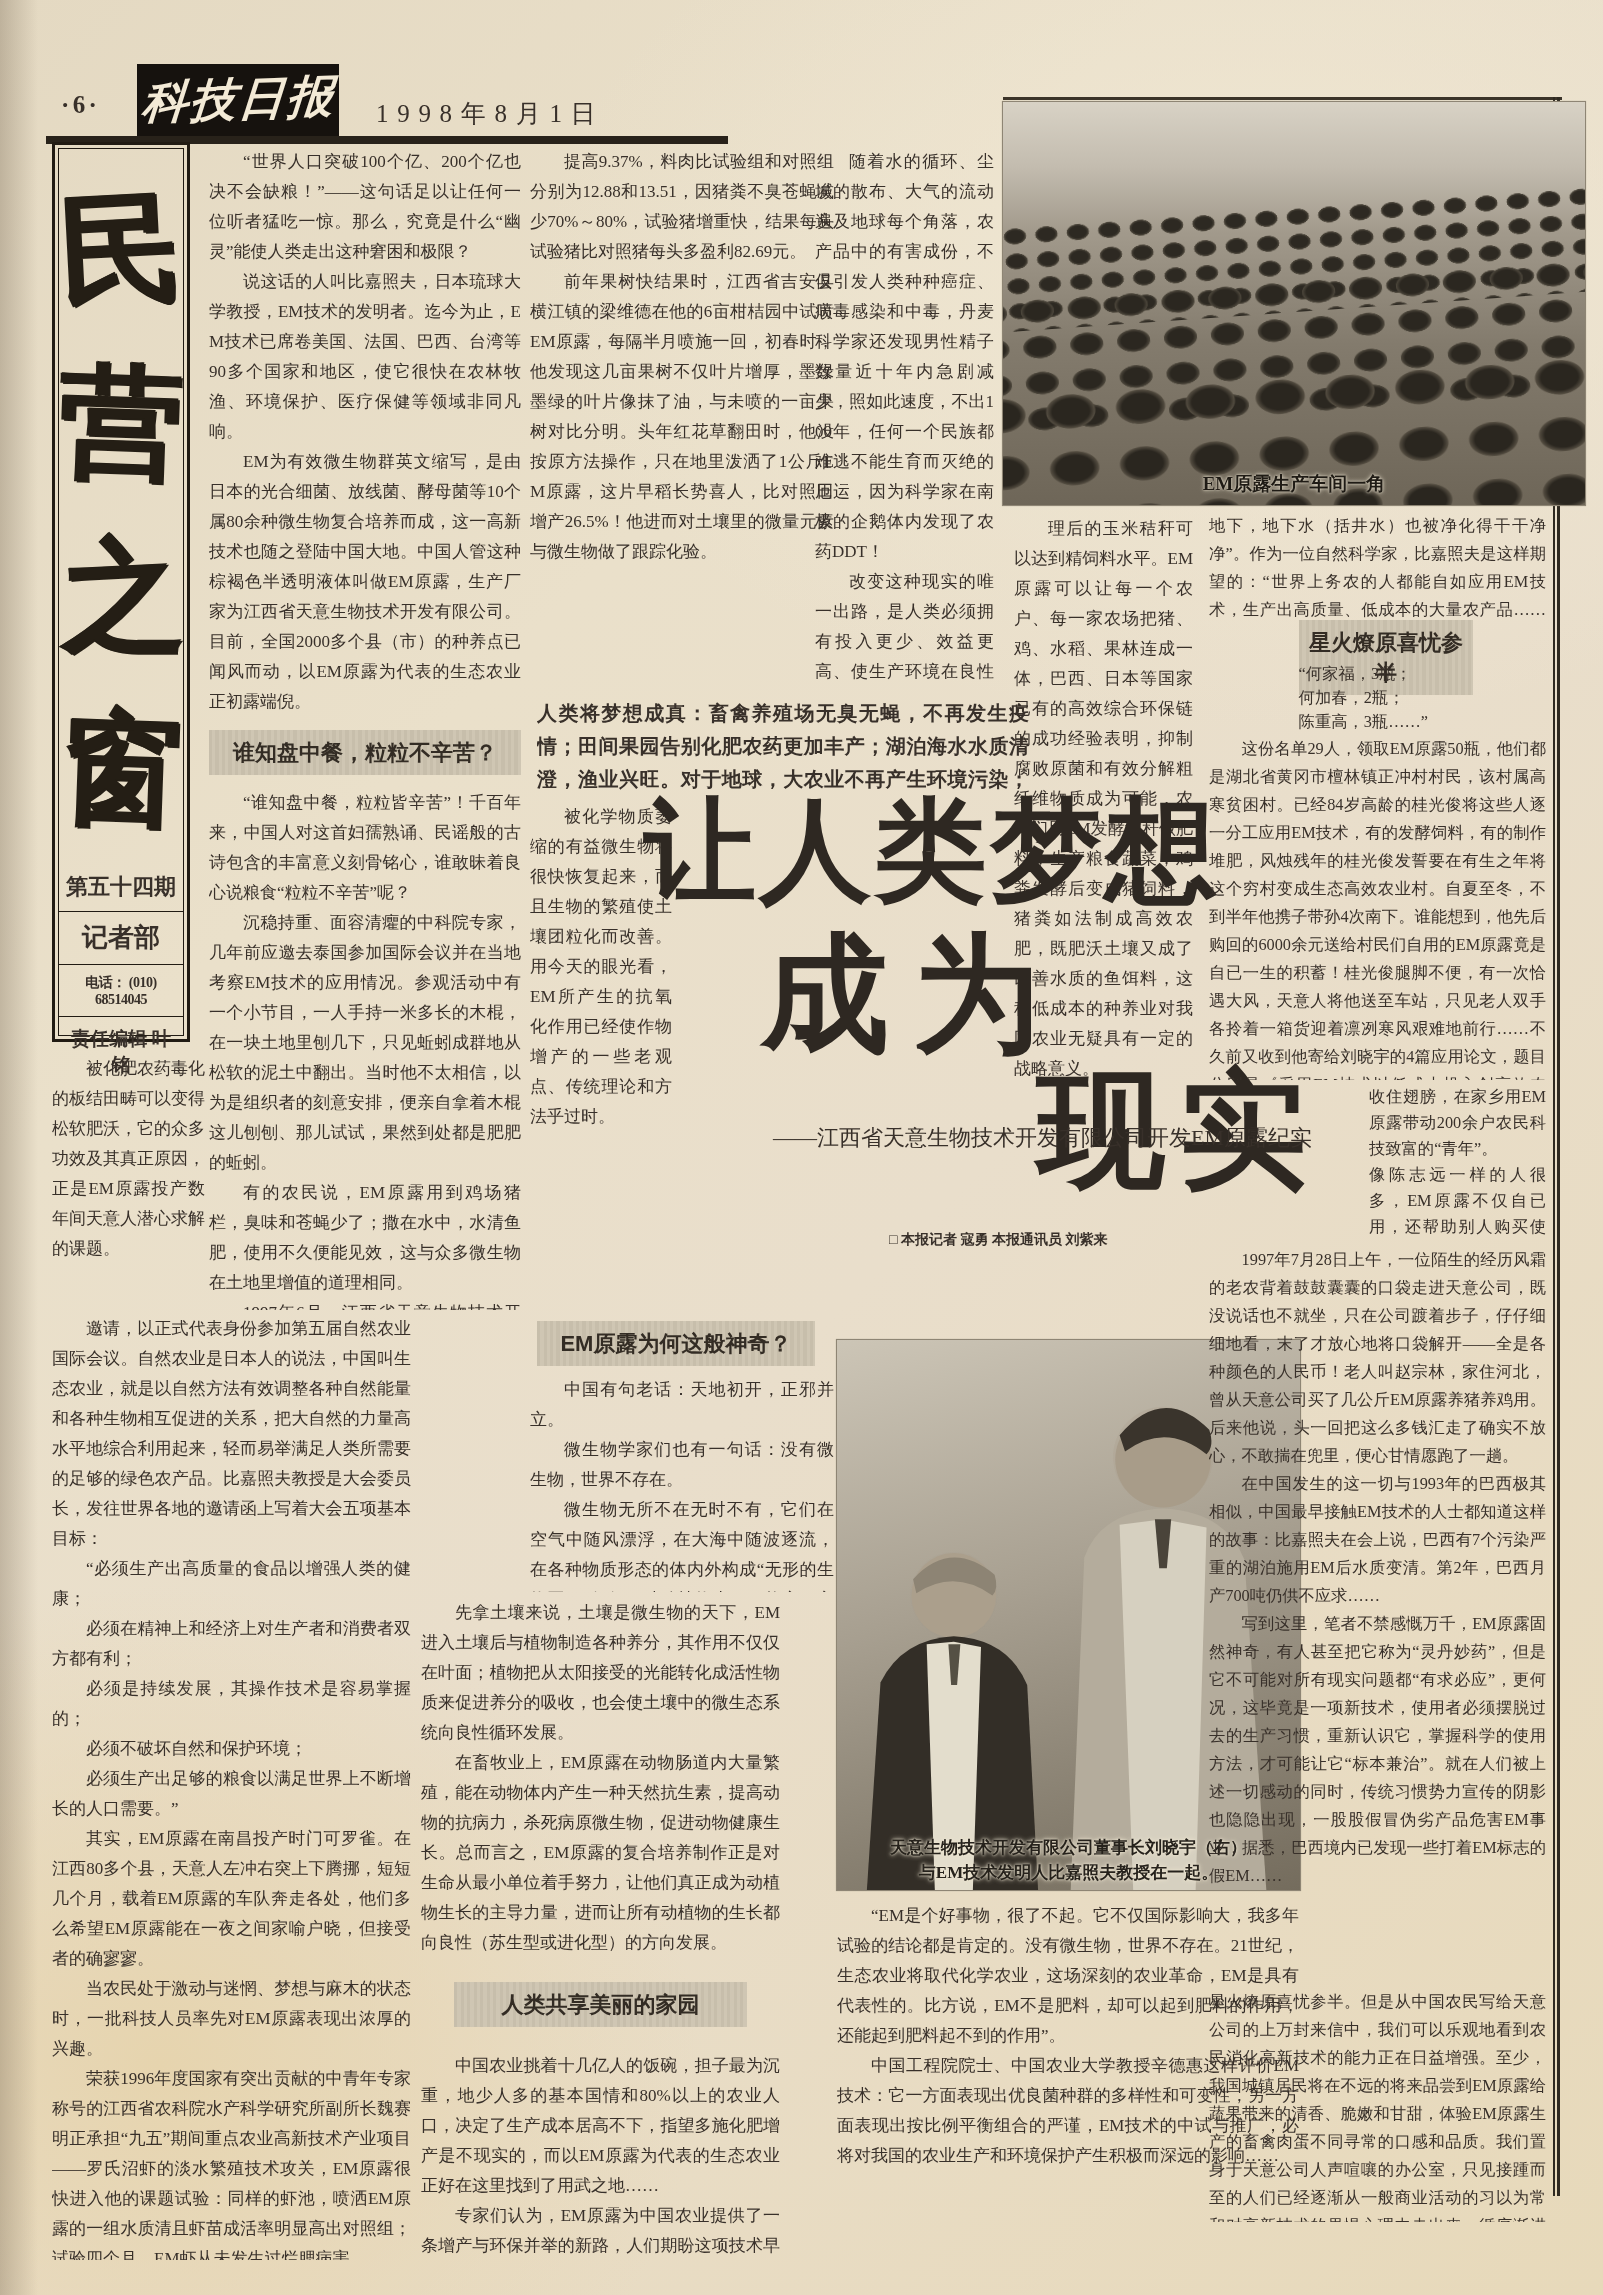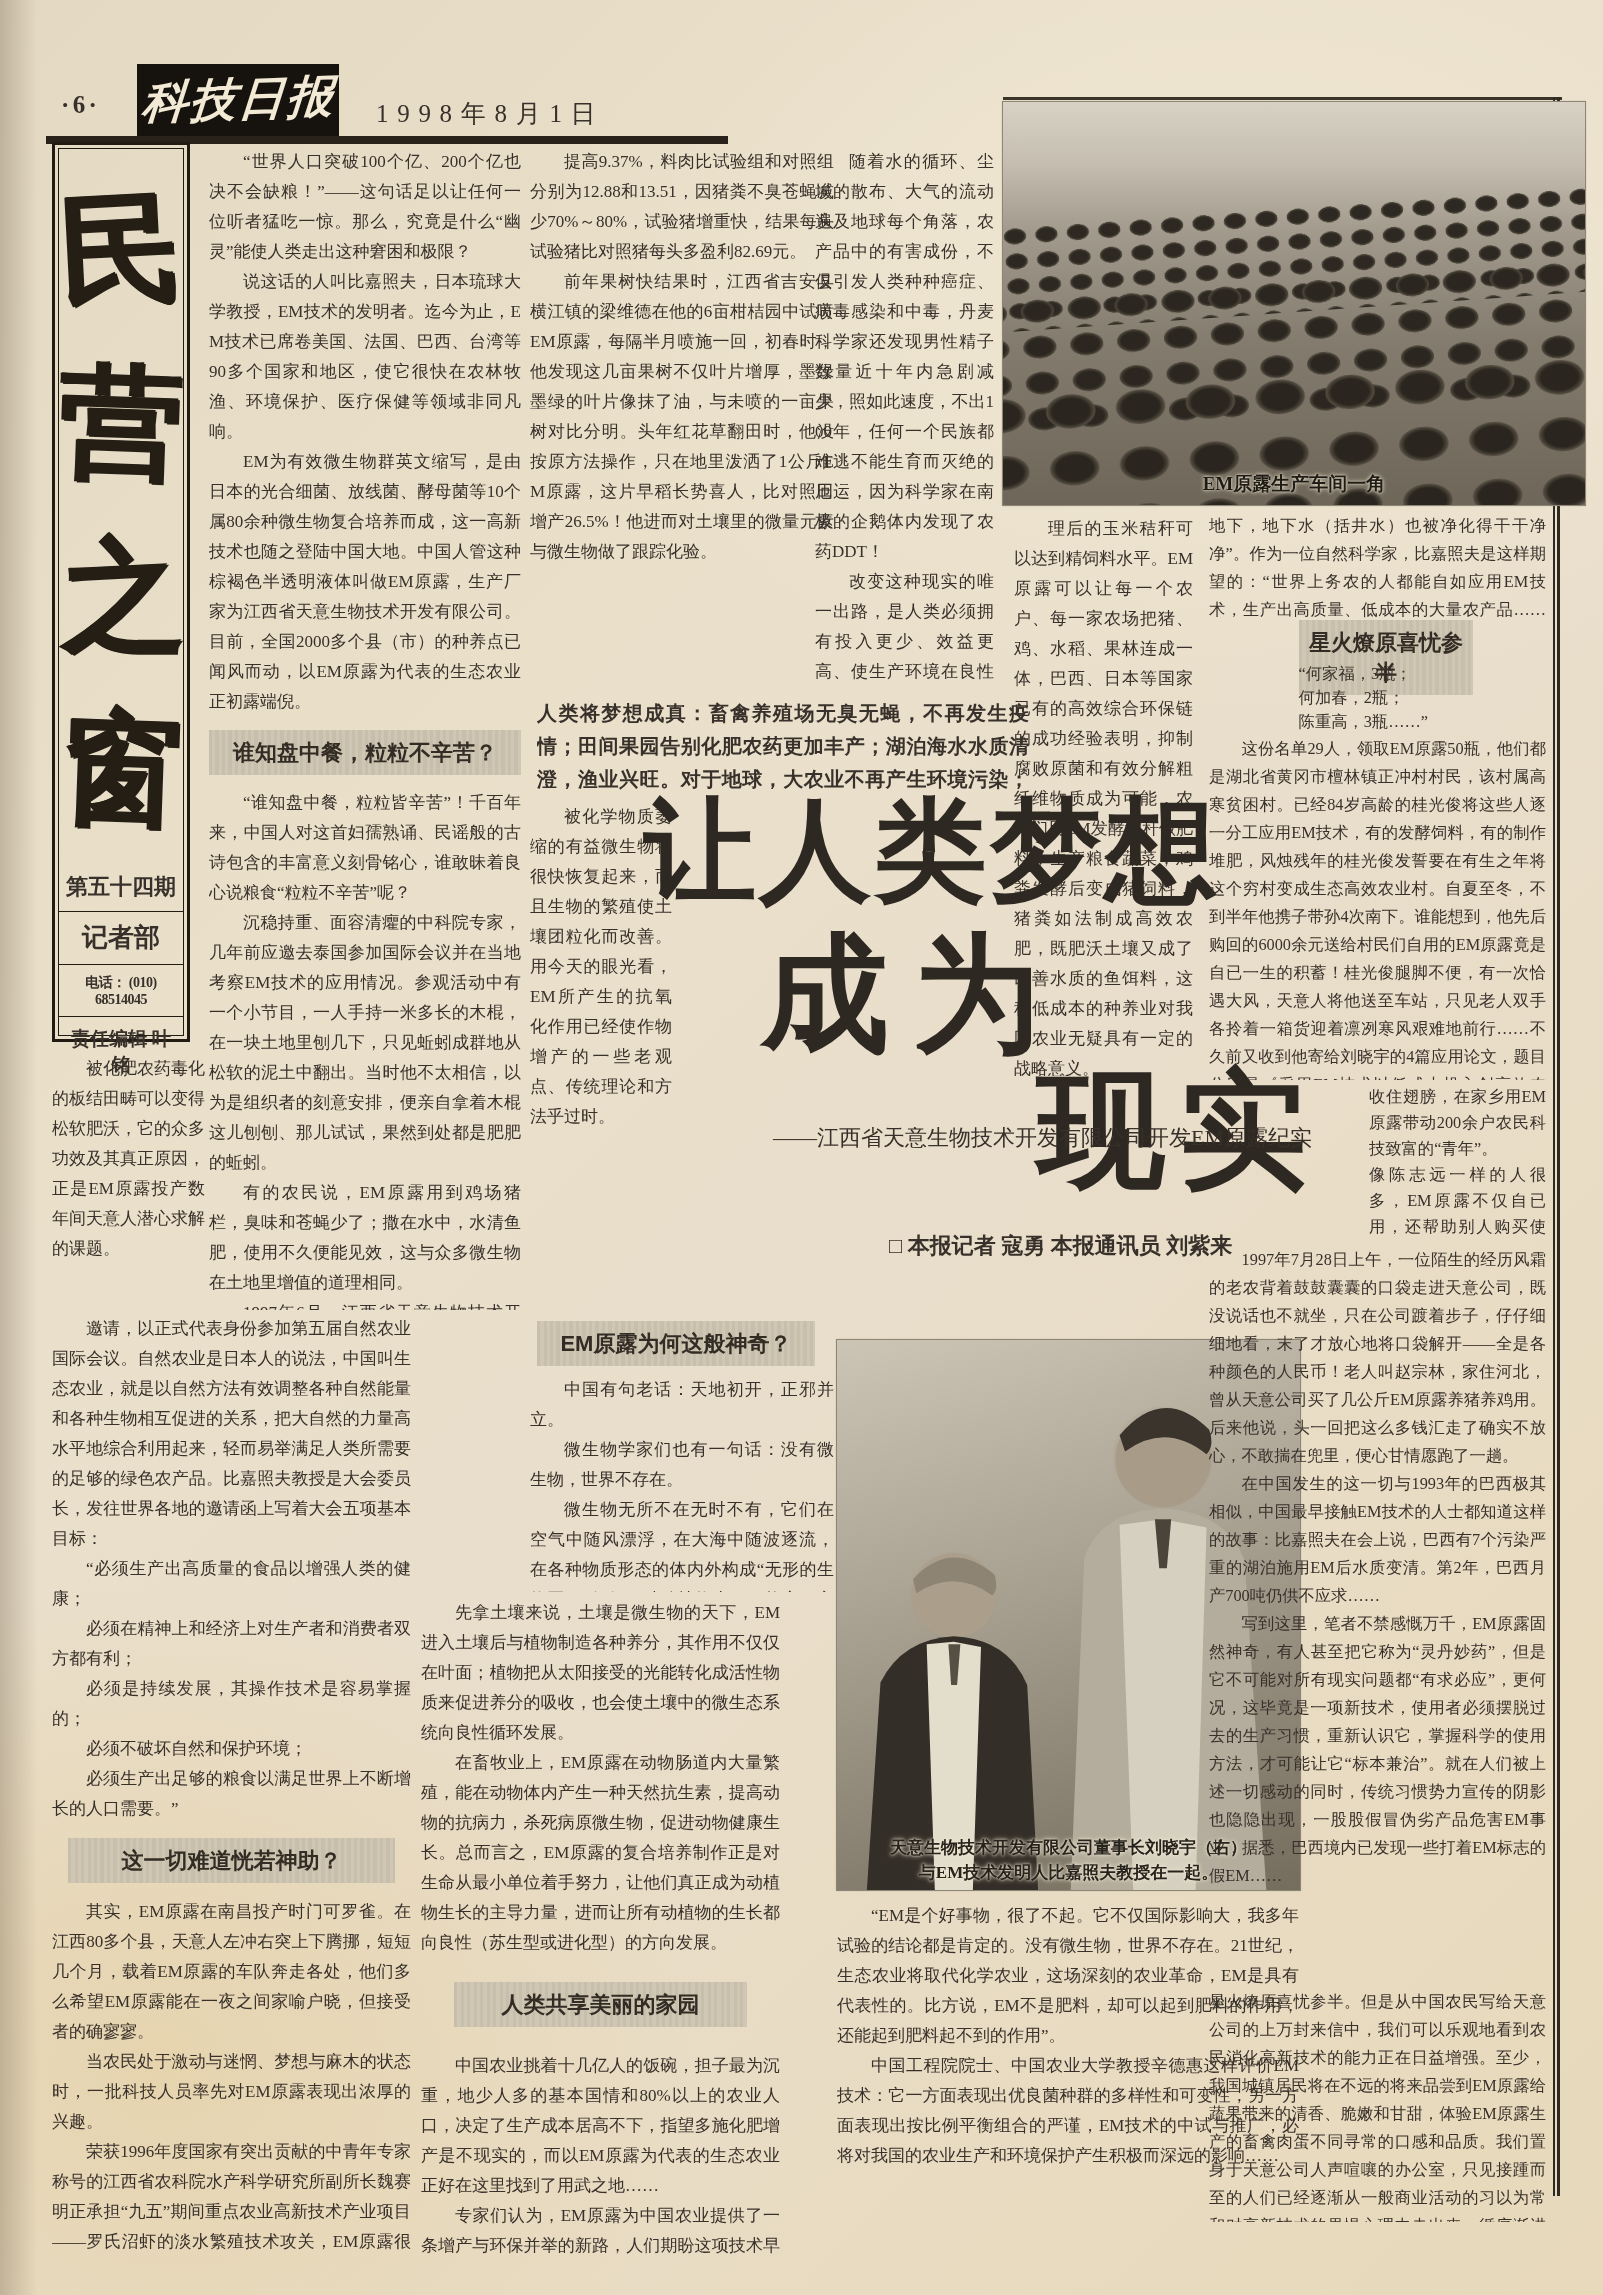--- a/index.html
+++ b/index.html
@@ -32,21 +32,21 @@
   .mhchar:nth-child(odd){transform:rotate(-3deg);}
   .mhchar:nth-child(even){transform:rotate(2deg);}
   .sbrow{text-align:center;border-top:1.6px solid #211b13;padding:8.7px 2.2px;font-weight:bold;}
   
   #intro{left:537px;top:697px;width:492px;height:101px;font-size:20px;line-height:33px;font-weight:bold;overflow:hidden;}
   .bighl{font-family:"Liberation Sans","DejaVu Sans",sans-serif;font-weight:900;color:#2e2822;line-height:1;}
   #hl1{left:644px;top:795px;font-size:112px;letter-spacing:3.3px;}
   #hl2{left:761px;top:930px;font-size:128px;letter-spacing:24px;}
   #hl3{left:1037px;top:1066px;font-size:128px;letter-spacing:14px;}
   #subtitle{left:764px;top:1123px;width:560px;font-size:22px;font-weight:normal;margin-left:9px;}
-  #byline{left:889px;top:1231px;width:446px;font-size:22px;font-weight:bold;}
+  #byline{left:889px;top:1231px;width:446px;font-size:14px;font-weight:bold;}
   
   .photo{position:absolute;overflow:hidden;box-shadow:0 0 0 1.1px #8e8574;}
   #photo1{left:1003px;top:102px;width:582px;height:403px;
     background:linear-gradient(180deg,#d8d2c5 0%,#c3bcaf 16%,#a29a8c 32%,#837b6d 60%,#6e6658 100%);}
   .brow{position:absolute;left:-33px;right:-33px;transform:rotate(-4deg);}
   .b1{top:26%;height:26%;background-image:radial-gradient(ellipse 14px 9.8px at 50% 40%,#2d2922 0 60%,#4c463b 78%,rgba(0,0,0,0) 82%);background-size:31.5px 25px;}
   .b2{top:44%;height:34%;background-image:radial-gradient(ellipse 20.7px 14px at 50% 40%,#2b2720 0 60%,#4c463b 78%,rgba(0,0,0,0) 82%);background-size:47px 36px;}
   .b3{top:68%;height:44%;background-image:radial-gradient(ellipse 30px 20.7px at 50% 35%,#2a261f 0 62%,#534c40 80%,rgba(0,0,0,0) 84%);background-size:70px 57px;}
   .pcap{position:absolute;left:0;right:0;bottom:7.6px;text-align:center;font-weight:bold;color:#1f1b15;
     text-shadow:0 0 4.3px #e8e0cd,0 0 1.6px #e8e0cd;font-size:19px;}
@@ -116,21 +116,20 @@
 
   <div class="col t30" style="left:52px;top:1314px;width:359px;height:946px;">
     <div>
         <p>邀请，以正式代表身份参加第五届自然农业国际会议。自然农业是日本人的说法，中国叫生态农业，就是以自然方法有效调整各种自然能量和各种生物相互促进的关系，把大自然的力量高水平地综合利用起来，轻而易举满足人类所需要的足够的绿色农产品。比嘉照夫教授是大会委员长，发往世界各地的邀请函上写着大会五项基本目标：</p>
         <p>“必须生产出高质量的食品以增强人类的健康；</p>
         <p>必须在精神上和经济上对生产者和消费者双方都有利；</p>
         <p>必须是持续发展，其操作技术是容易掌握的；</p>
         <p>必须不破坏自然和保护环境；</p>
         <p>必须生产出足够的粮食以满足世界上不断增长的人口需要。”</p>
       </div>
-    <span class="sechead" style="font-size:22px;margin:14px 16.3px;">这一切难道恍若神助？</span>
     <div>
         <p>其实，EM原露在南昌投产时门可罗雀。在江西80多个县，天意人左冲右突上下腾挪，短短几个月，载着EM原露的车队奔走各处，他们多么希望EM原露能在一夜之间家喻户晓，但接受者的确寥寥。</p>
         <p>当农民处于激动与迷惘、梦想与麻木的状态时，一批科技人员率先对EM原露表现出浓厚的兴趣。</p>
         <p>荣获1996年度国家有突出贡献的中青年专家称号的江西省农科院水产科学研究所副所长魏赛明正承担“九五”期间重点农业高新技术产业项目——罗氏沼虾的淡水繁殖技术攻关，EM原露很快进入他的课题试验：同样的虾池，喷洒EM原露的一组水质清且虾苗成活率明显高出对照组；试验四个月，EM虾从未发生过烂腮病害……</p>
       </div>
   </div>
 
   <div class="col t30" style="left:421px;top:1598px;width:359px;height:663px;">
     <div>
         <p>先拿土壤来说，土壤是微生物的天下，EM进入土壤后与植物制造各种养分，其作用不仅仅在叶面；植物把从太阳接受的光能转化成活性物质来促进养分的吸收，也会使土壤中的微生态系统向良性循环发展。</p>

